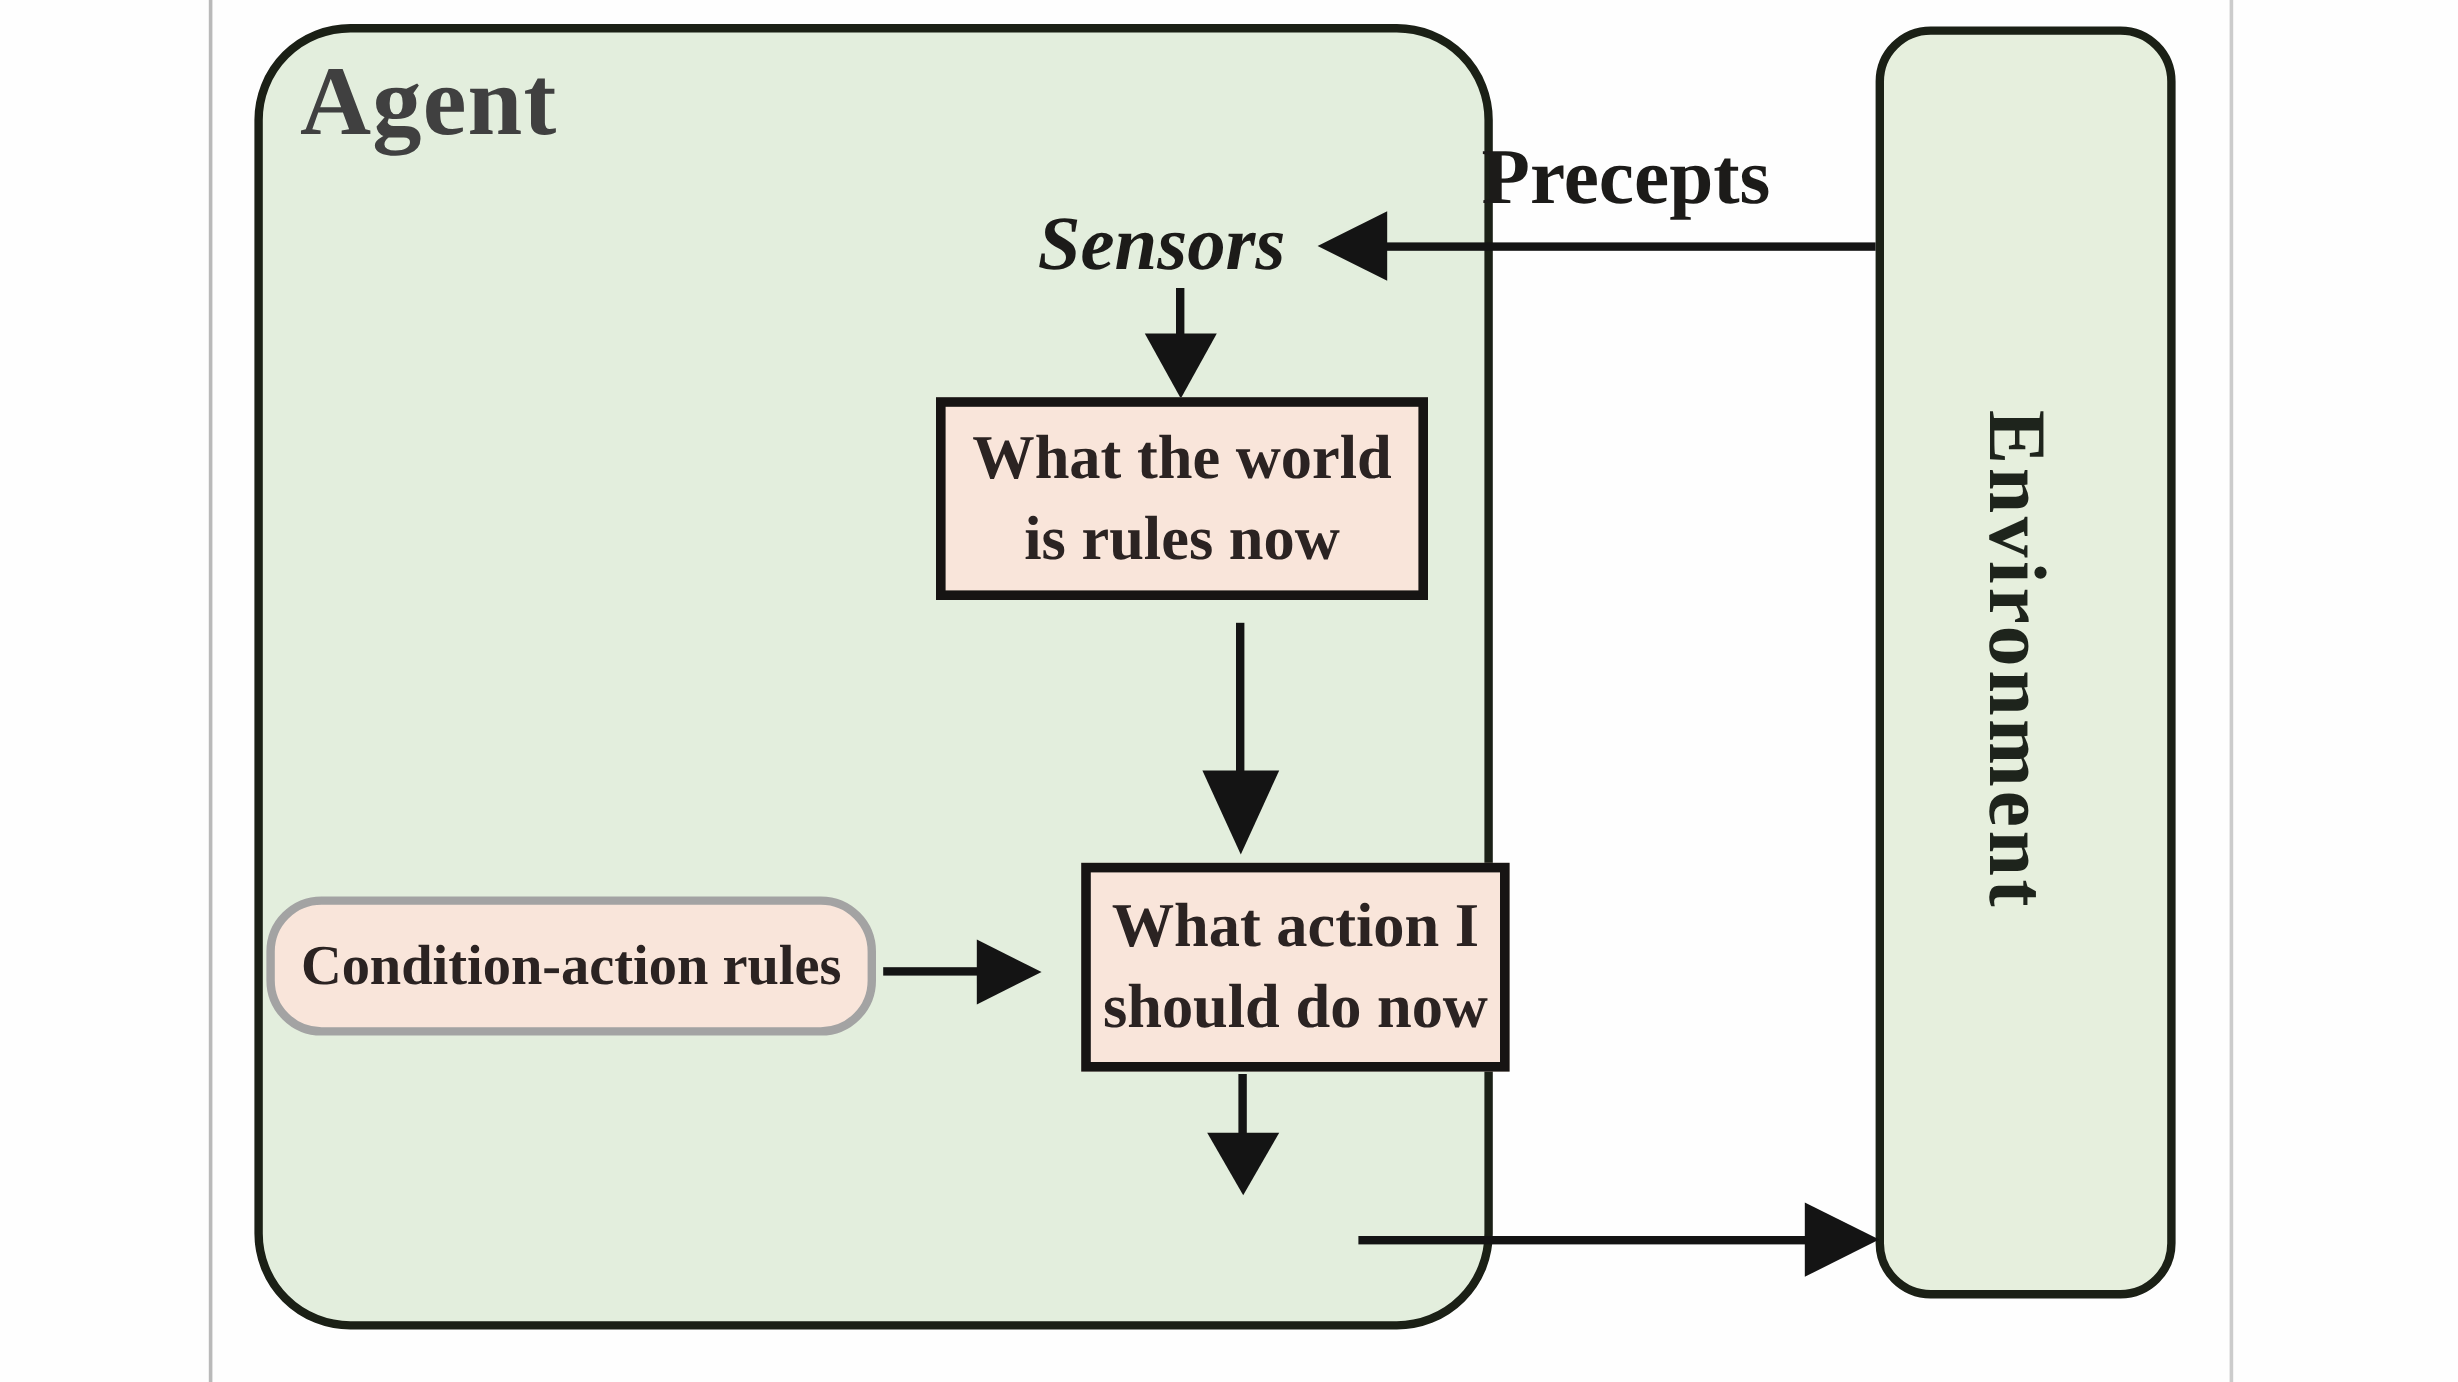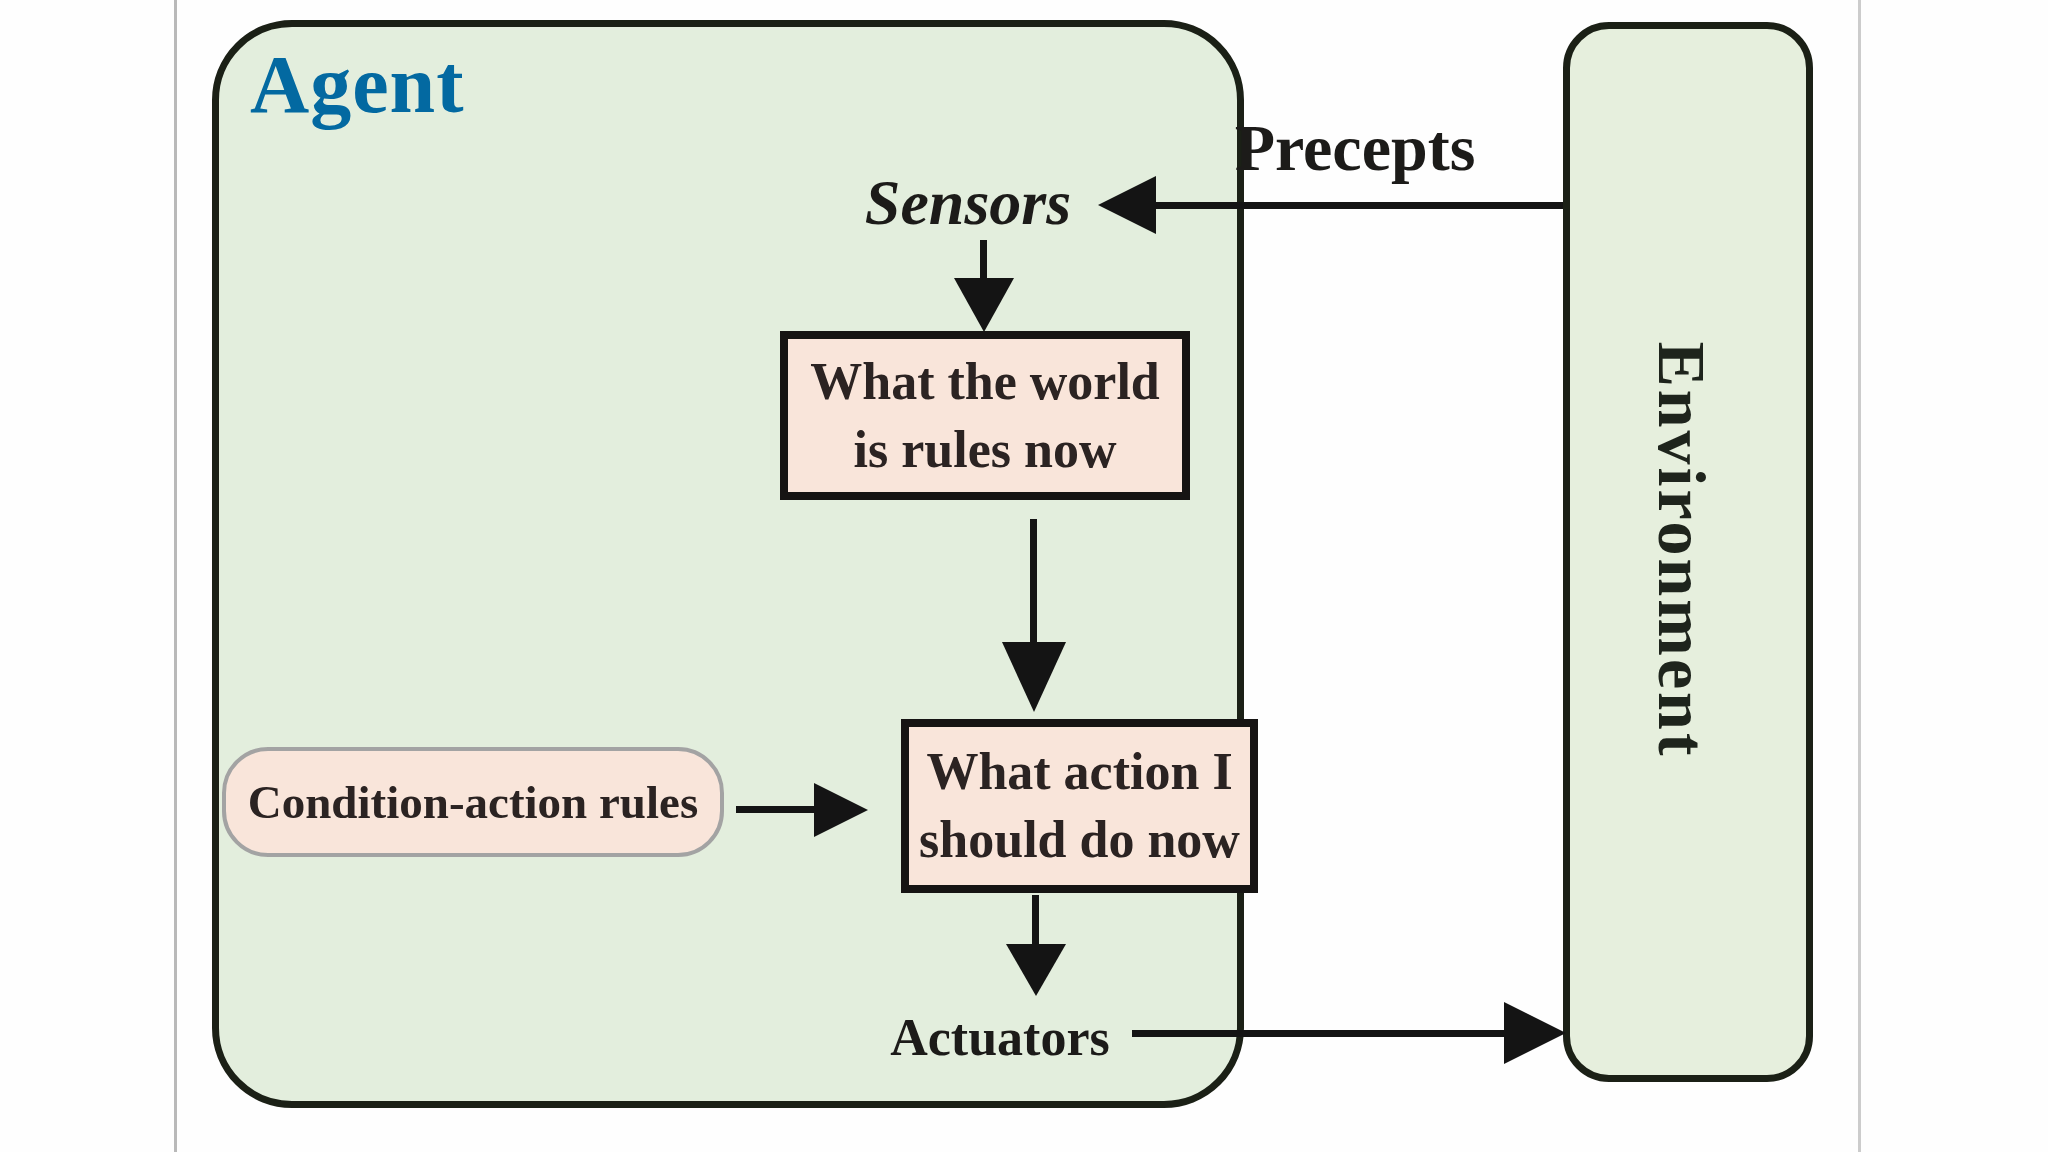--- a/index.html
+++ b/index.html
@@ -20,42 +20,42 @@
   
   .agent-box{
     left:212px;top:20px;width:1018px;height:1074px;
     background:#e3eedd;border:7px solid #1b2016;border-radius:80px;
   }
   .environment-box{
     left:1563px;top:22px;width:236px;height:1046px;
     background:#e6efdd;border:7px solid #1b2016;border-radius:46px;
   }
   .agent-label{
-    left:250px;top:38px;font-size:82px;font-weight:bold;color:#0369a1;
+    left:250px;top:38px;font-size:82px;font-weight:bold;color:#404040;
     letter-spacing:1px;
   }
   .environment-label{
     left:1681px;top:550px;
     transform:translate(-50%,-50%) rotate(90deg);
     transform-origin:center center;
     font-size:68px;font-weight:bold;letter-spacing:3px;color:#1e241c;
     white-space:nowrap;
   }
 
   
   .pbox{
     background:#f9e5da;border:8px solid #161413;
     display:flex;flex-direction:column;justify-content:center;
     text-align:center;font-weight:bold;color:#2b2322;
   }
   .world-box{left:780px;top:331px;width:394px;height:153px;font-size:52px;line-height:68px;}
   .action-box{left:865px;top:719px;width:341px;height:158px;font-size:52px;line-height:68px;margin-left:36px;}
   .rules-box{
     left:222px;top:747px;width:494px;height:102px;
-    background:#f9e5da;border:4px solid #a3a3a3;border-radius:46px;
+    background:#f9e5da;border:7px solid #a3a3a3;border-radius:46px;
     display:flex;align-items:center;justify-content:center;
     font-size:47px;font-weight:bold;color:#2b2322;white-space:nowrap;
   }
 
   
   .flow-label{font-weight:bold;text-align:center;color:#1c1b19;}
   .sensors-label{left:828px;top:166px;width:280px;font-size:64px;font-style:italic;}
   .actuators-label{left:870px;top:1008px;width:260px;font-size:52px;}
   .precepts-label{left:1165px;top:110px;width:380px;font-size:66px;}
   .action-label{left:1280px;top:942px;width:280px;font-size:62px;}
@@ -119,18 +119,17 @@
   <div class="ahead head-right rules-head"></div>
 
   <div class="abs pbox action-box">
     <span>What action I</span>
     <span>should do now</span>
   </div>
 
   <div class="aline action-drop-line"></div>
   <div class="ahead head-down action-drop-head"></div>
 
-  <div class="abs flow-label actuators-label">Actuators</div>
 
   <div class="aline action-line"></div>
   <div class="ahead head-right action-head"></div>
 
 </div>
 
 </body></html>

